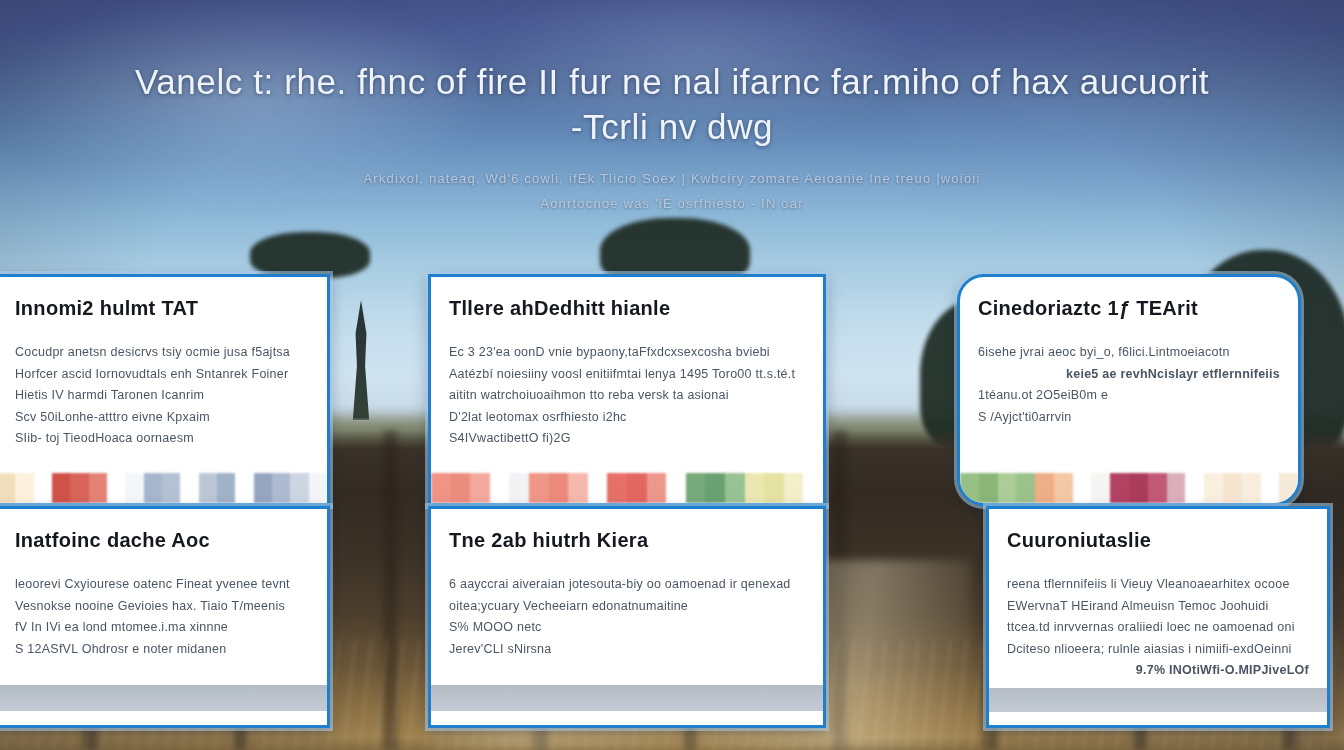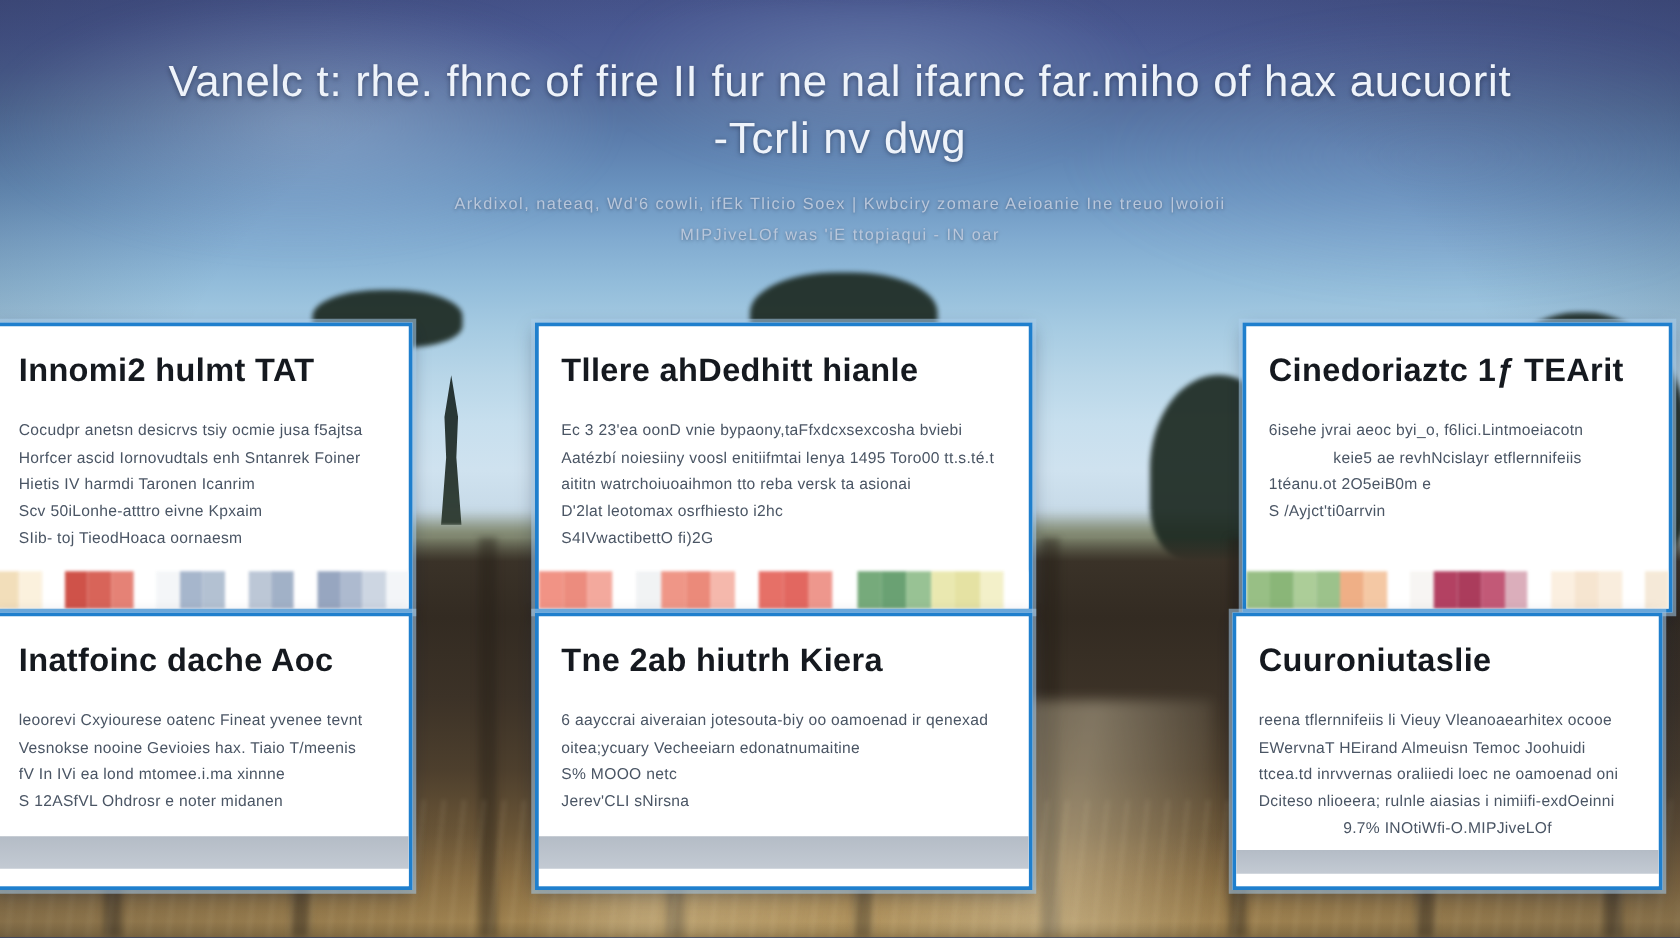--- a/index.html
+++ b/index.html
@@ -99,45 +99,45 @@
   
   #grid{position:absolute;left:0;top:258px;width:1344px;height:492px;}
   .card{
     position:absolute;background:#ffffff;
     border:3px solid #1c7fd0;
     box-shadow:0 0 0 3px rgba(168,205,236,.55), 0 5px 14px rgba(16,30,55,.35);
     display:flex;flex-direction:column;overflow:hidden;
   }
   .card-body{padding:20px 18px 6px 18px;flex:1 1 auto;}
   .card-title{
-    font-size:26px;font-weight:700;color:#15191f;
+    font-size:20px;font-weight:700;color:#15191f;
     letter-spacing:.3px;margin:0 0 22px 0;white-space:nowrap;
   }
   .card-lines{font-size:12.5px;line-height:1.72;color:#4a5564;letter-spacing:.25px;}
   .card-lines .ln{display:block;white-space:nowrap;overflow:hidden;}
-  .card-lines .ln.spread{display:flex;justify-content:center;}
+  .card-lines .ln.spread{display:flex;justify-content:flex-end;font-weight:bold;}
 
   
   .swatch-strip{height:30px;display:flex;align-items:stretch;width:100%;
     filter:blur(1.1px);opacity:.92;}
   .swatch-strip i{display:block;height:100%;}
   
   .footer-strip{height:26px;background:linear-gradient(180deg,#b4bcc6,#c3cad3);filter:blur(.6px);}
   .footer-pad{height:14px;background:#ffffff;}
 
   
   #card-1{left:-6px;  top:0;   width:330px; height:226px;}
   #card-2{left:428px; top:0;   width:392px; height:226px;}
-  #card-3{left:994px; top:0;   width:338px; height:226px;}
+  #card-3{left:957px; top:0;   width:338px; height:226px;border-radius:27px;}
   #card-4{left:-6px;  top:232px; width:330px; height:216px;}
   #card-5{left:428px; top:232px; width:392px; height:216px;}
   #card-6{left:986px; top:232px; width:338px; height:216px;}
 
   
-  #blurwrap{position:absolute;inset:0;filter:blur(.55px) saturate(.97);}
+  #blurwrap{position:absolute;inset:0;filter:blur(.55px) saturate(.97);margin-top:16px;}
 </style>
 </head>
 <body>
 
 <div id="bg">
   <div class="bg-sky"></div>
   <div class="bg-sky-haze"></div>
   <div class="bg-hill"></div>
   <div class="bg-tower"></div>
   <div class="bg-tree" style="left:250px;top:232px;width:120px;height:46px;"></div>
@@ -153,21 +153,21 @@
 
 <div id="blurwrap">
 
   <div id="header">
     <div class="hero-title">
       <span>Vanelc t: rhe. fhnc of fire II fur ne nal ifarnc far.miho  of hax aucuorit</span>
       <span class="l2">-Tcrli nv dwg</span>
     </div>
     <div class="hero-sub">
       <span>Arkdixol, nateaq, Wd'6 cowli, ifEk  Tlicio  Soex | Kwbciry  zomare  Aeioanie  Ine  treuo     |woioii</span>
-      <span>MIPJiveLOf  was 'iE ttopiaqui    -  IN oar</span>
+      <span>Aonrtocnoe  was 'iE osrfhiesto    -  IN oar</span>
     </div>
   </div>
 
   <div id="grid">
 
     <div class="card" id="card-1">
       <div class="card-body">
         <div class="card-title">Innomi2 hulmt TAT</div>
         <div class="card-lines">
           <span class="ln">Cocudpr anetsn desicrvs tsiy ocmie jusa f5ajtsa</span>

